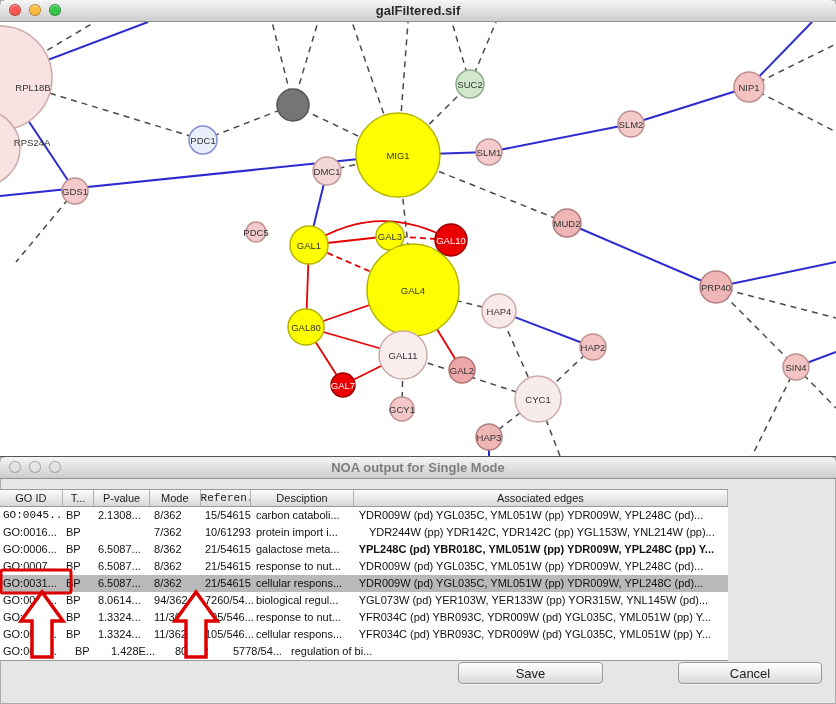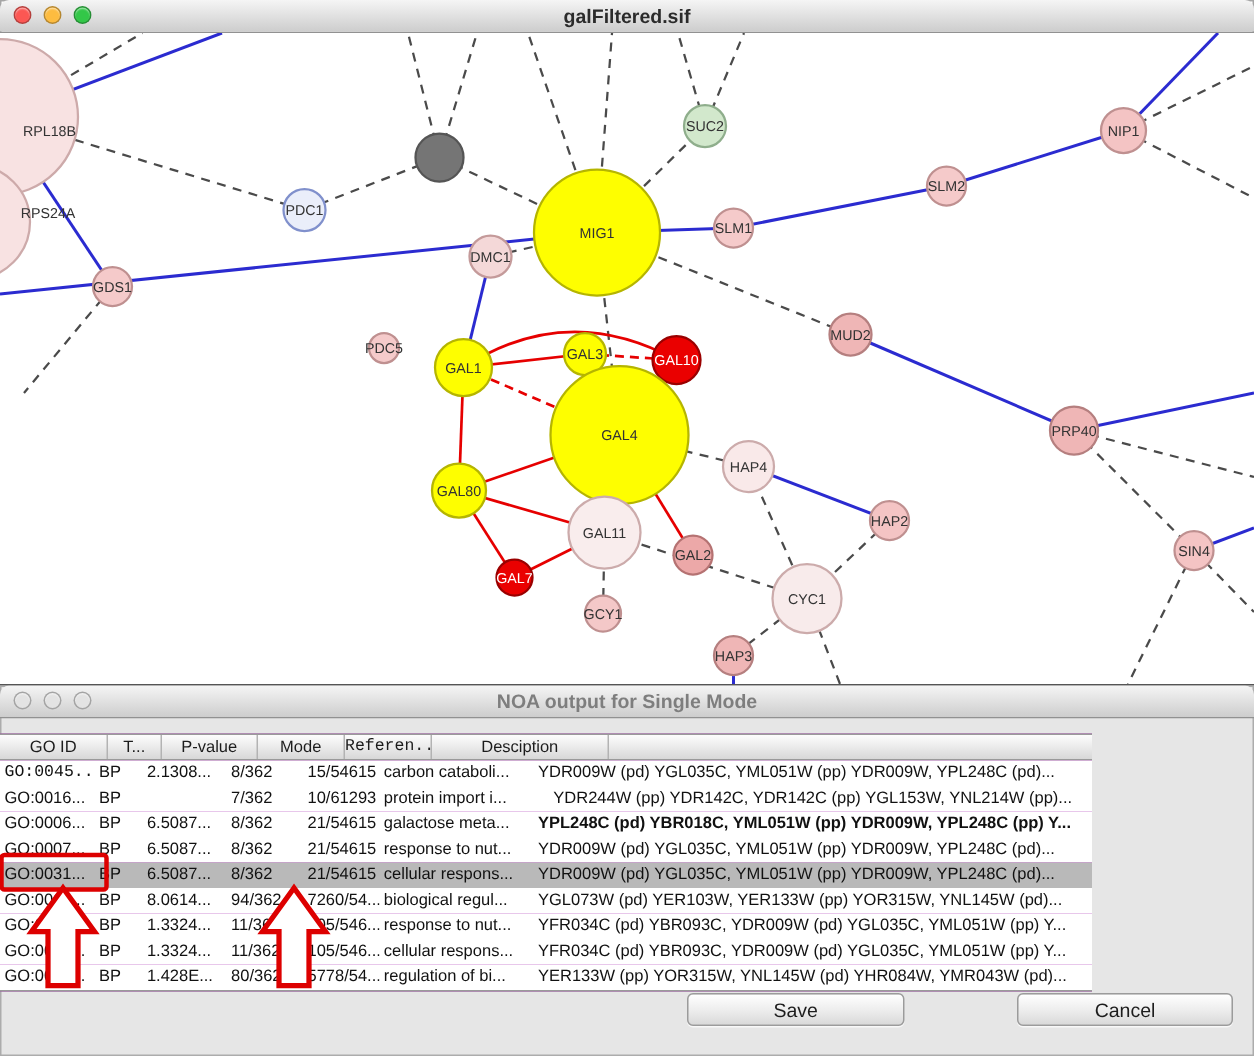--- a/index.html
+++ b/index.html
@@ -181,20 +181,21 @@
     </div>
 
     <div class="noa-table">
       <div class="thead" id="thead">
           <div class="th" style="width: 72px;">GO ID</div>
           <div class="th" style="width: 36px;">T...</div>
           <div class="th" style="width: 64px;">P-value</div>
           <div class="th" style="width: 58px;">Mode</div>
           <div class="th" style="width: 58px; font-family: Liberation Mono, monospace;">Referen...</div>
           <div class="th" style="width: 118px;">Desciption</div>
+          <div class="th" style="width: 430px;">Associated edges</div>
         </div>
       <div id="tbody">
           <div class="tr">
             <div class="td" style="width: 72px; font-family: Liberation Mono, monospace;">GO:0045...</div>
             <div class="td" style="width: 36px;">BP</div>
             <div class="td" style="width: 64px;">2.1308...</div>
             <div class="td" style="width: 58px;">8/362</div>
             <div class="td" style="width: 58px;">15/54615</div>
             <div class="td" style="width: 118px;">carbon cataboli...</div>
             <div class="td" style="width: 430px;">YDR009W (pd) YGL035C, YML051W (pp) YDR009W, YPL248C (pd)...</div>
@@ -262,21 +263,20 @@
             <div class="td" style="width: 118px;">cellular respons...</div>
             <div class="td" style="width: 430px;">YFR034C (pd) YBR093C, YDR009W (pd) YGL035C, YML051W (pp) Y...</div>
           </div>
           <div class="tr">
             <div class="td" style="width: 72px;">GO:0050...</div>
             <div class="td" style="width: 36px;">BP</div>
             <div class="td" style="width: 64px;">1.428E...</div>
             <div class="td" style="width: 58px;">80/362</div>
             <div class="td" style="width: 58px;">5778/54...</div>
             <div class="td" style="width: 118px;">regulation of bi...</div>
-            <div class="td" style="width: 430px;">YER133W (pp) YOR315W, YNL145W (pd) YHR084W, YMR043W (pd)...</div>
           </div>
         </div>
     </div>
 
     <button class="btn" style="left:458px;top:205px;width:145px;">Save</button>
     <button class="btn" style="left:678px;top:205px;width:144px;">Cancel</button>
   </div>
 
   <svg class="annotations" id="ann" width="836" height="704" viewBox="0 0 836 704">
       <rect x="1" y="570" width="70" height="23" rx="2" fill="none" stroke="#dd0000" stroke-width="3"></rect>

